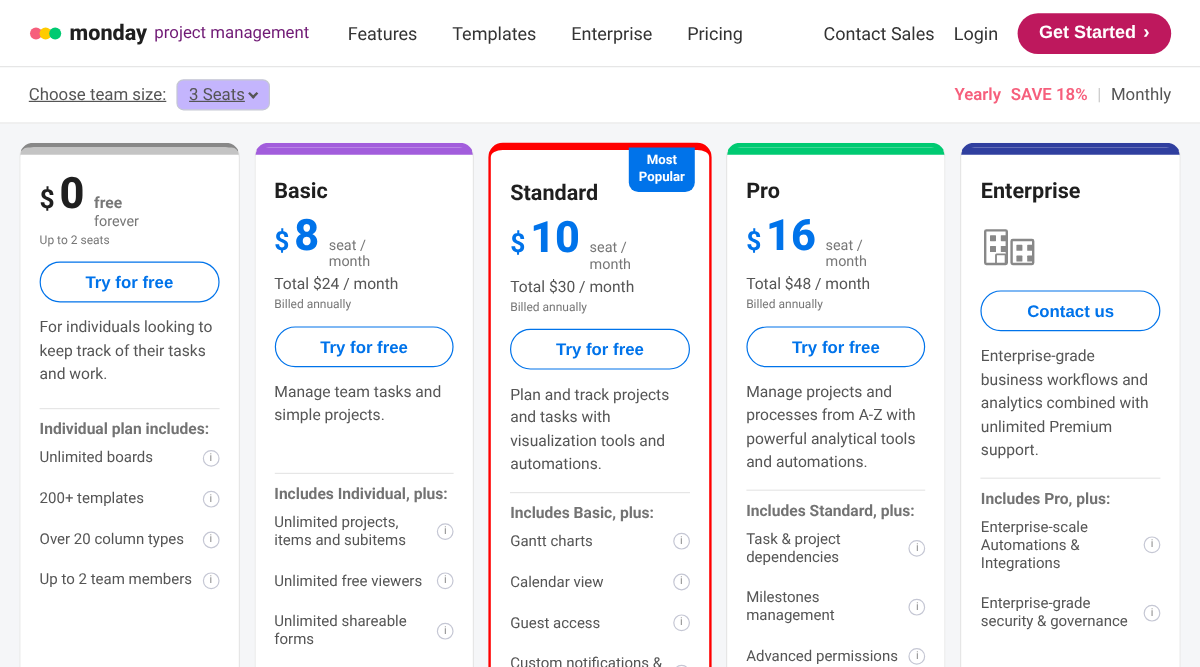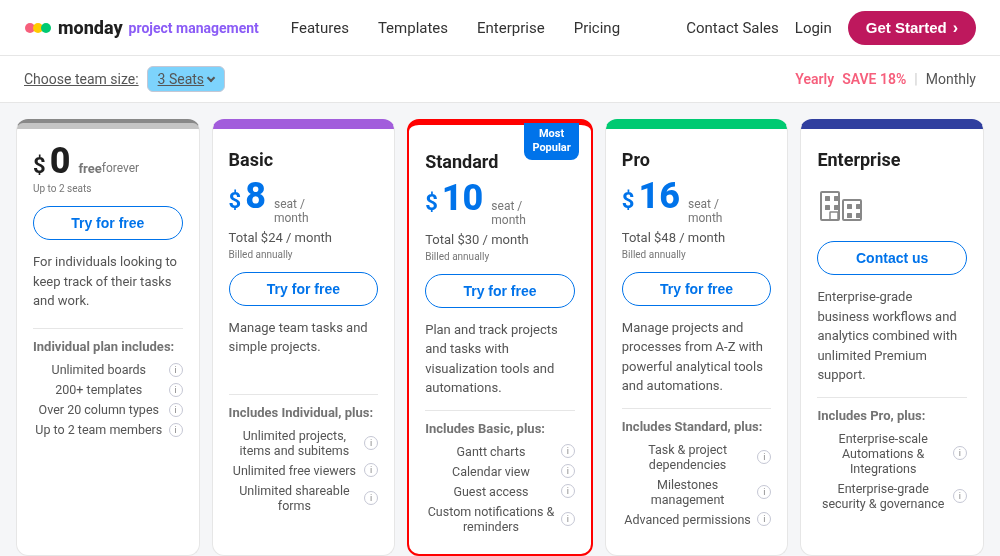--- a/index.html
+++ b/index.html
@@ -12,21 +12,21 @@
     .nav-links { display: flex; gap: 29px; flex: 1; }
     .nav-link { color: #333; text-decoration: none; font-size: 15px; cursor: pointer; }
     .nav-right { display: flex; align-items: center; gap: 16px; margin-left: auto; }
     .nav-contact { color: #333; font-size: 15px; cursor: pointer; }
     .nav-login { color: #333; font-size: 15px; cursor: pointer; }
     .btn-get-started { background: #be185d; color: #fff; border: none; border-radius: 20px; padding: 8px 18px; font-size: 15px; font-weight: 600; cursor: pointer; display: flex; align-items: center; gap: 6px; }
 
     
     .subheader { background: #fff; display: flex; align-items: center; justify-content: space-between; padding: 10px 24px; border-bottom: 1px solid #e6e6e6; }
     .team-size { display: flex; align-items: center; gap: 8px; font-size: 14px; color: #555; text-decoration: underline; }
-    .team-select { display: flex; align-items: center; gap: 4px; border: 1px solid #c5c7d4; border-radius: 6px; padding: 4px 10px; background: #7dd3fc; cursor: pointer; font-size: 14px; }
+    .team-select { display: flex; align-items: center; gap: 4px; border: 1px solid #c5c7d4; border-radius: 6px; padding: 4px 10px; background: #c4b5fd; cursor: pointer; font-size: 14px; }
     .billing-toggle { display: flex; align-items: center; gap: 8px; font-size: 14px; }
     .billing-yearly { color: #f65f7c; font-weight: 600; cursor: pointer; }
     .billing-save { color: #f65f7c; font-weight: 600; }
     .billing-monthly { color: #555; cursor: pointer; }
     .billing-sep { color: #ccc; }
 
     
     .pricing-wrapper { padding: 16px 16px; overflow-x: auto; }
     .pricing-grid { display: flex; gap: 12px; min-width: 900px; }
     .plan-card { background: #fff; border-radius: 12px; padding: 20px 16px; flex: 1; border: 1px solid #e6e6e6; position: relative; }
@@ -49,21 +49,21 @@
     .price-period { font-size: 12px; color: #777; line-height: 1.2; }
     .price-free { font-size: 22px; font-weight: 700; color: #1f1f1f; }
     .price-forever { font-size: 12px; color: #777; }
     .plan-total { font-size: 13px; color: #555; margin-bottom: 4px; }
     .plan-seats { font-size: 10px; color: #777; margin-bottom: 12px; }
     .btn-try { width: 100%; padding: 8px; border: 1.5px solid #0073ea; border-radius: 20px; color: #0073ea; background: #fff; font-size: 14px; font-weight: 600; cursor: pointer; margin-bottom: 12px; }
     .btn-contact { width: 100%; padding: 8px; border: 1.5px solid #0073ea; border-radius: 20px; color: #0073ea; background: #fff; font-size: 14px; font-weight: 600; cursor: pointer; margin-bottom: 12px; }
     .plan-desc { font-size: 13px; color: #555; line-height: 1.5; margin-bottom: 12px; min-height: 64px; }
     .divider { border: none; border-top: 1px solid #e6e6e6; margin: 10px 0; }
     .includes-title { font-size: 13px; font-weight: 700; color: #737373; margin-bottom: 8px; }
-    .feature-list { list-style: none; display: flex; flex-direction: column; gap: 5px; text-align: center; }
+    .feature-list { list-style: none; display: flex; flex-direction: column; gap: 19px; }
     .feature-item { display: flex; align-items: center; justify-content: space-between; font-size: 12.5px; color: #555; }
     .feature-text { flex: 1; }
     .info-icon { width: 14px; height: 14px; border: 1px solid #c5c7d4; border-radius: 50%; display: inline-flex; align-items: center; justify-content: center; font-size: 9px; color: #888; cursor: pointer; flex-shrink: 0; margin-left: 4px; }
 
     
     .most-popular-badge { position: absolute; top: -2px; right: 12px; background: #0073ea; color: #fff; font-size: 11px; font-weight: 700; padding: 4px 8px; border-radius: 0 0 8px 8px; text-align: center; line-height: 1.3; }
 
     
     .enterprise-icon { margin: 8px 0 12px; }
     .enterprise-icon svg { width: 48px; height: 48px; }
@@ -83,21 +83,21 @@
 
 <nav class="nav">
   <div class="nav-logo">
 
     <svg class="logo-icon" viewBox="0 0 28 28">
       <circle cx="6" cy="14" r="5" fill="#f65f7c"></circle>
       <circle cx="14" cy="14" r="5" fill="#ffcb00"></circle>
       <circle cx="22" cy="14" r="5" fill="#00ca72"></circle>
     </svg>
     <span style="font-size:18px;font-weight:800;color:#1f1f1f;">monday</span>
-    <span style="font-size:14px;color:#8b5cf6;font-weight:700;">project management</span>
+    <span style="font-size:14px;color:#701a75;font-weight:400;">project management</span>
   </div>
   <div class="nav-links">
     <a class="nav-link">Features</a>
     <a class="nav-link">Templates</a>
     <a class="nav-link">Enterprise</a>
     <a class="nav-link">Pricing</a>
   </div>
   <div class="nav-right">
     <span class="nav-contact">Contact Sales</span>
     <span class="nav-login">Login</span>
@@ -125,21 +125,21 @@
 </div>
 
 <div class="pricing-wrapper">
   <div class="pricing-grid">
 
     <div class="plan-card individual">
       <div class="top-bar grey"></div>
       <div class="plan-price-row">
         <span class="price-zero-sym">$</span>
         <span class="price-zero">0</span>
-        <div style="display:flex;margin-left:4px;">
+        <div style="display:flex;flex-direction:column;margin-left:4px;">
           <span class="price-free" style="font-size:13px;color:#777;">free</span>
           <span class="price-forever">forever</span>
         </div>
       </div>
       <div class="plan-seats">Up to 2 seats</div>
       <button class="btn-try">Try for free</button>
       <p class="plan-desc">For individuals looking to keep track of their tasks and work.</p>
       <hr class="divider">
       <div class="includes-title">Individual plan includes:</div>
       <ul class="feature-list">

